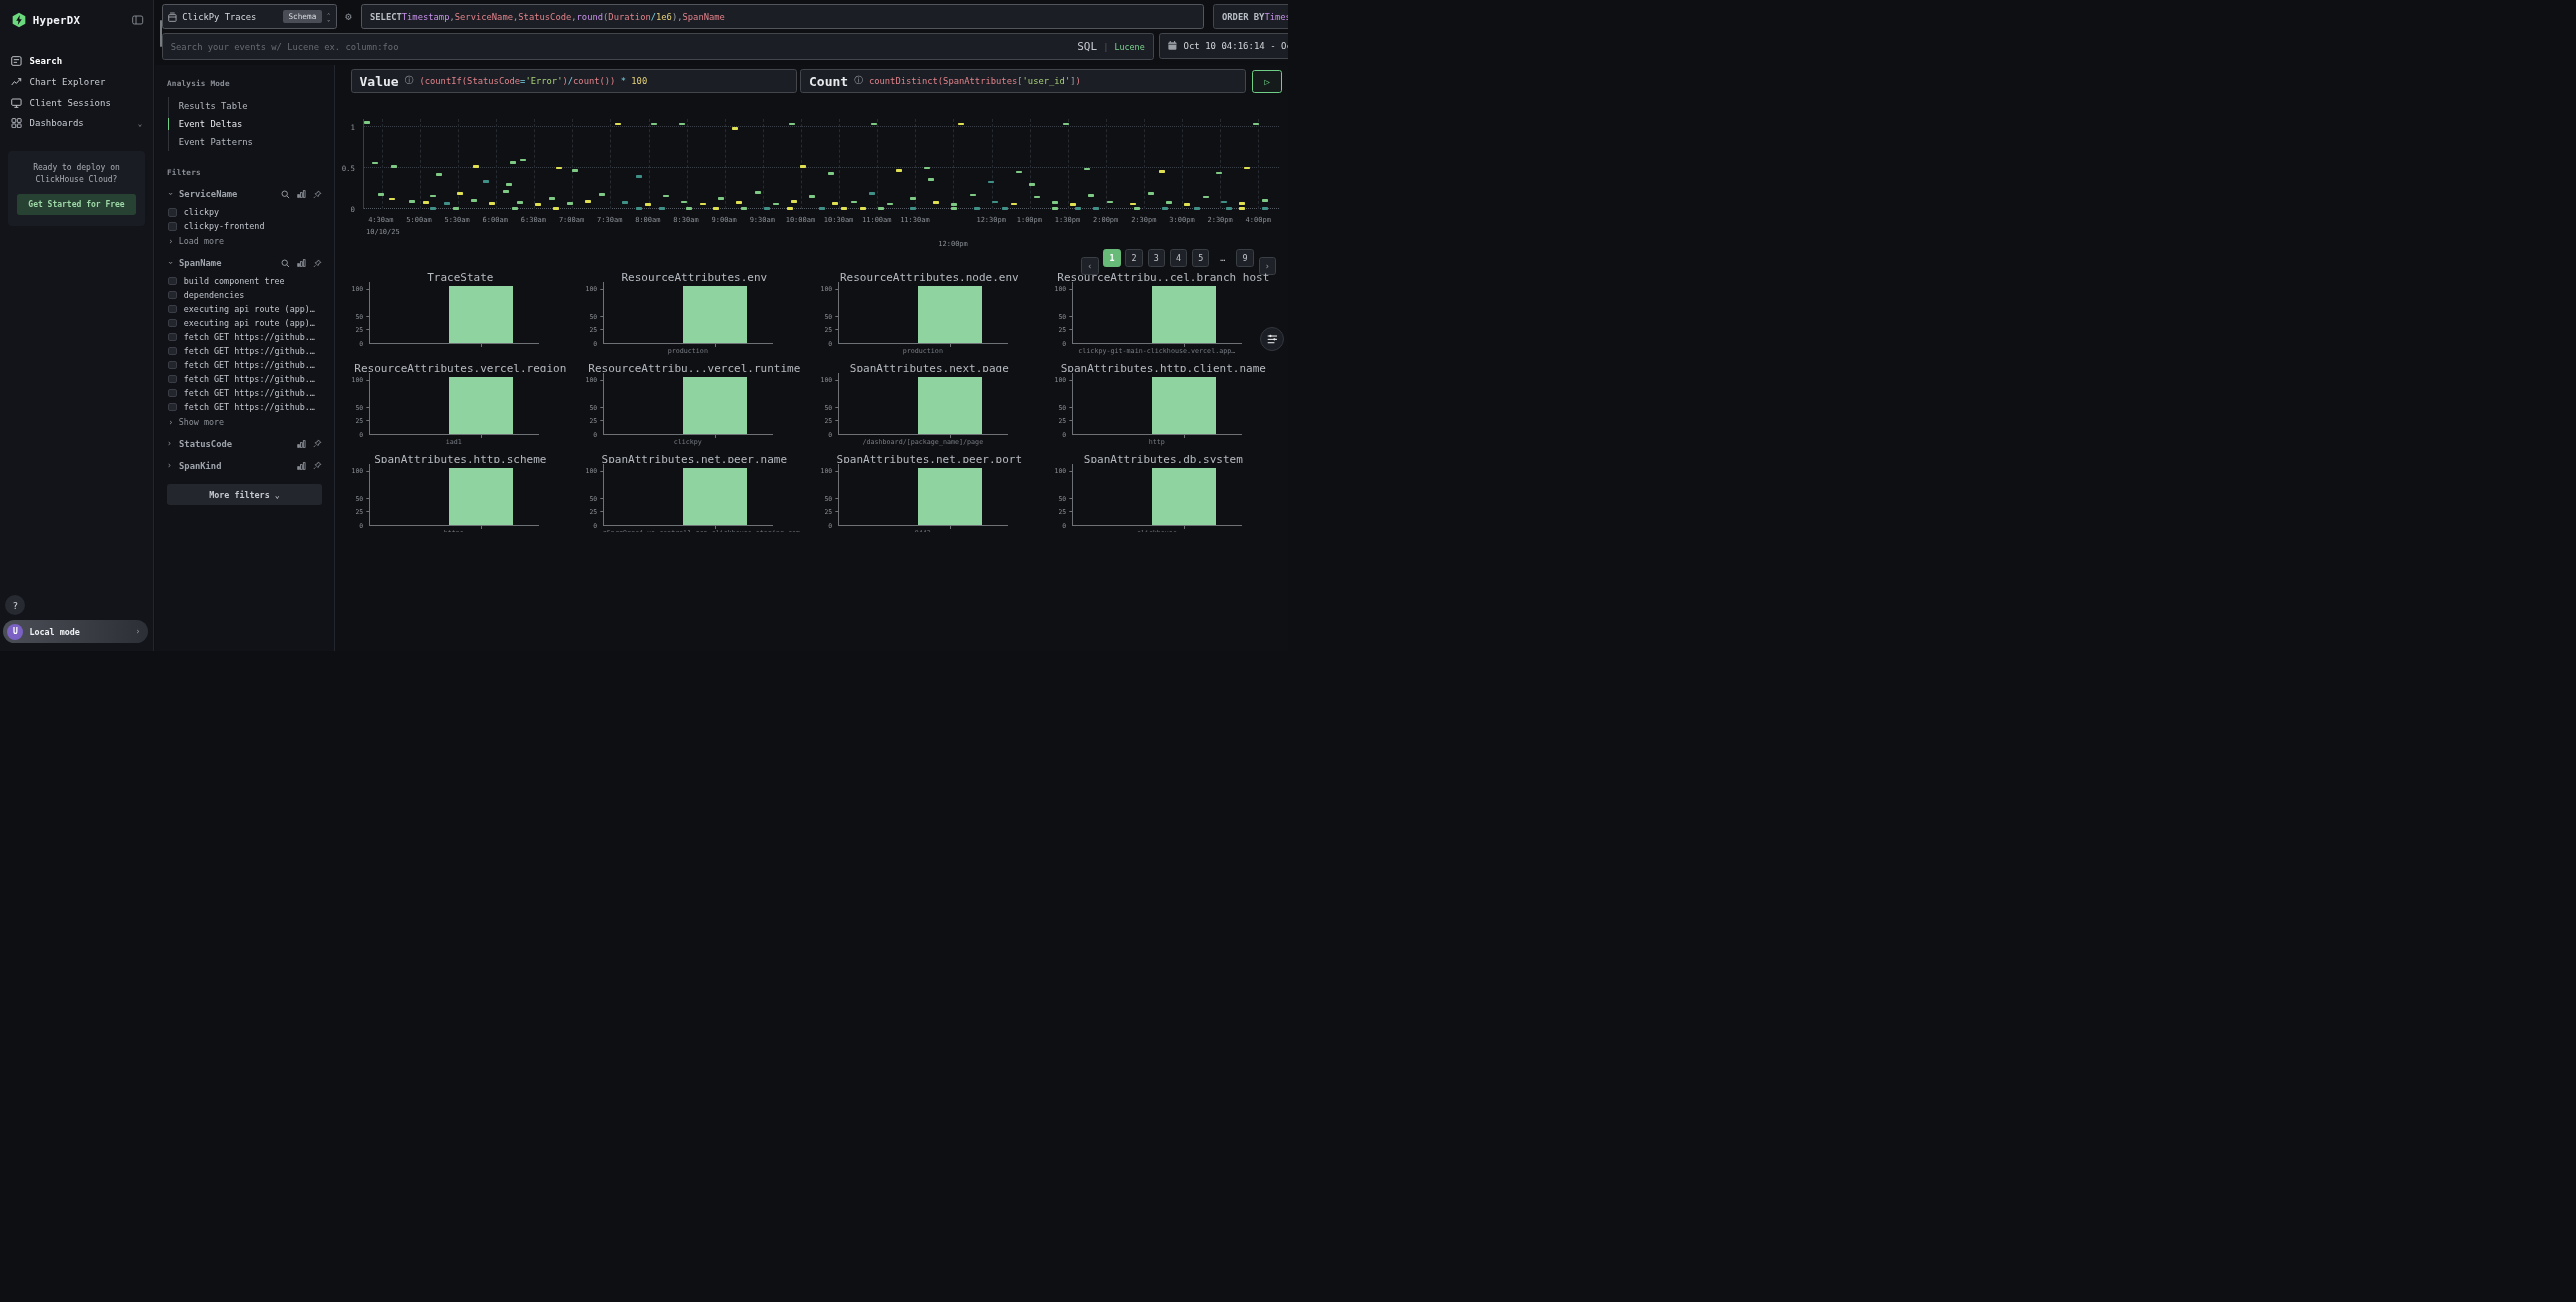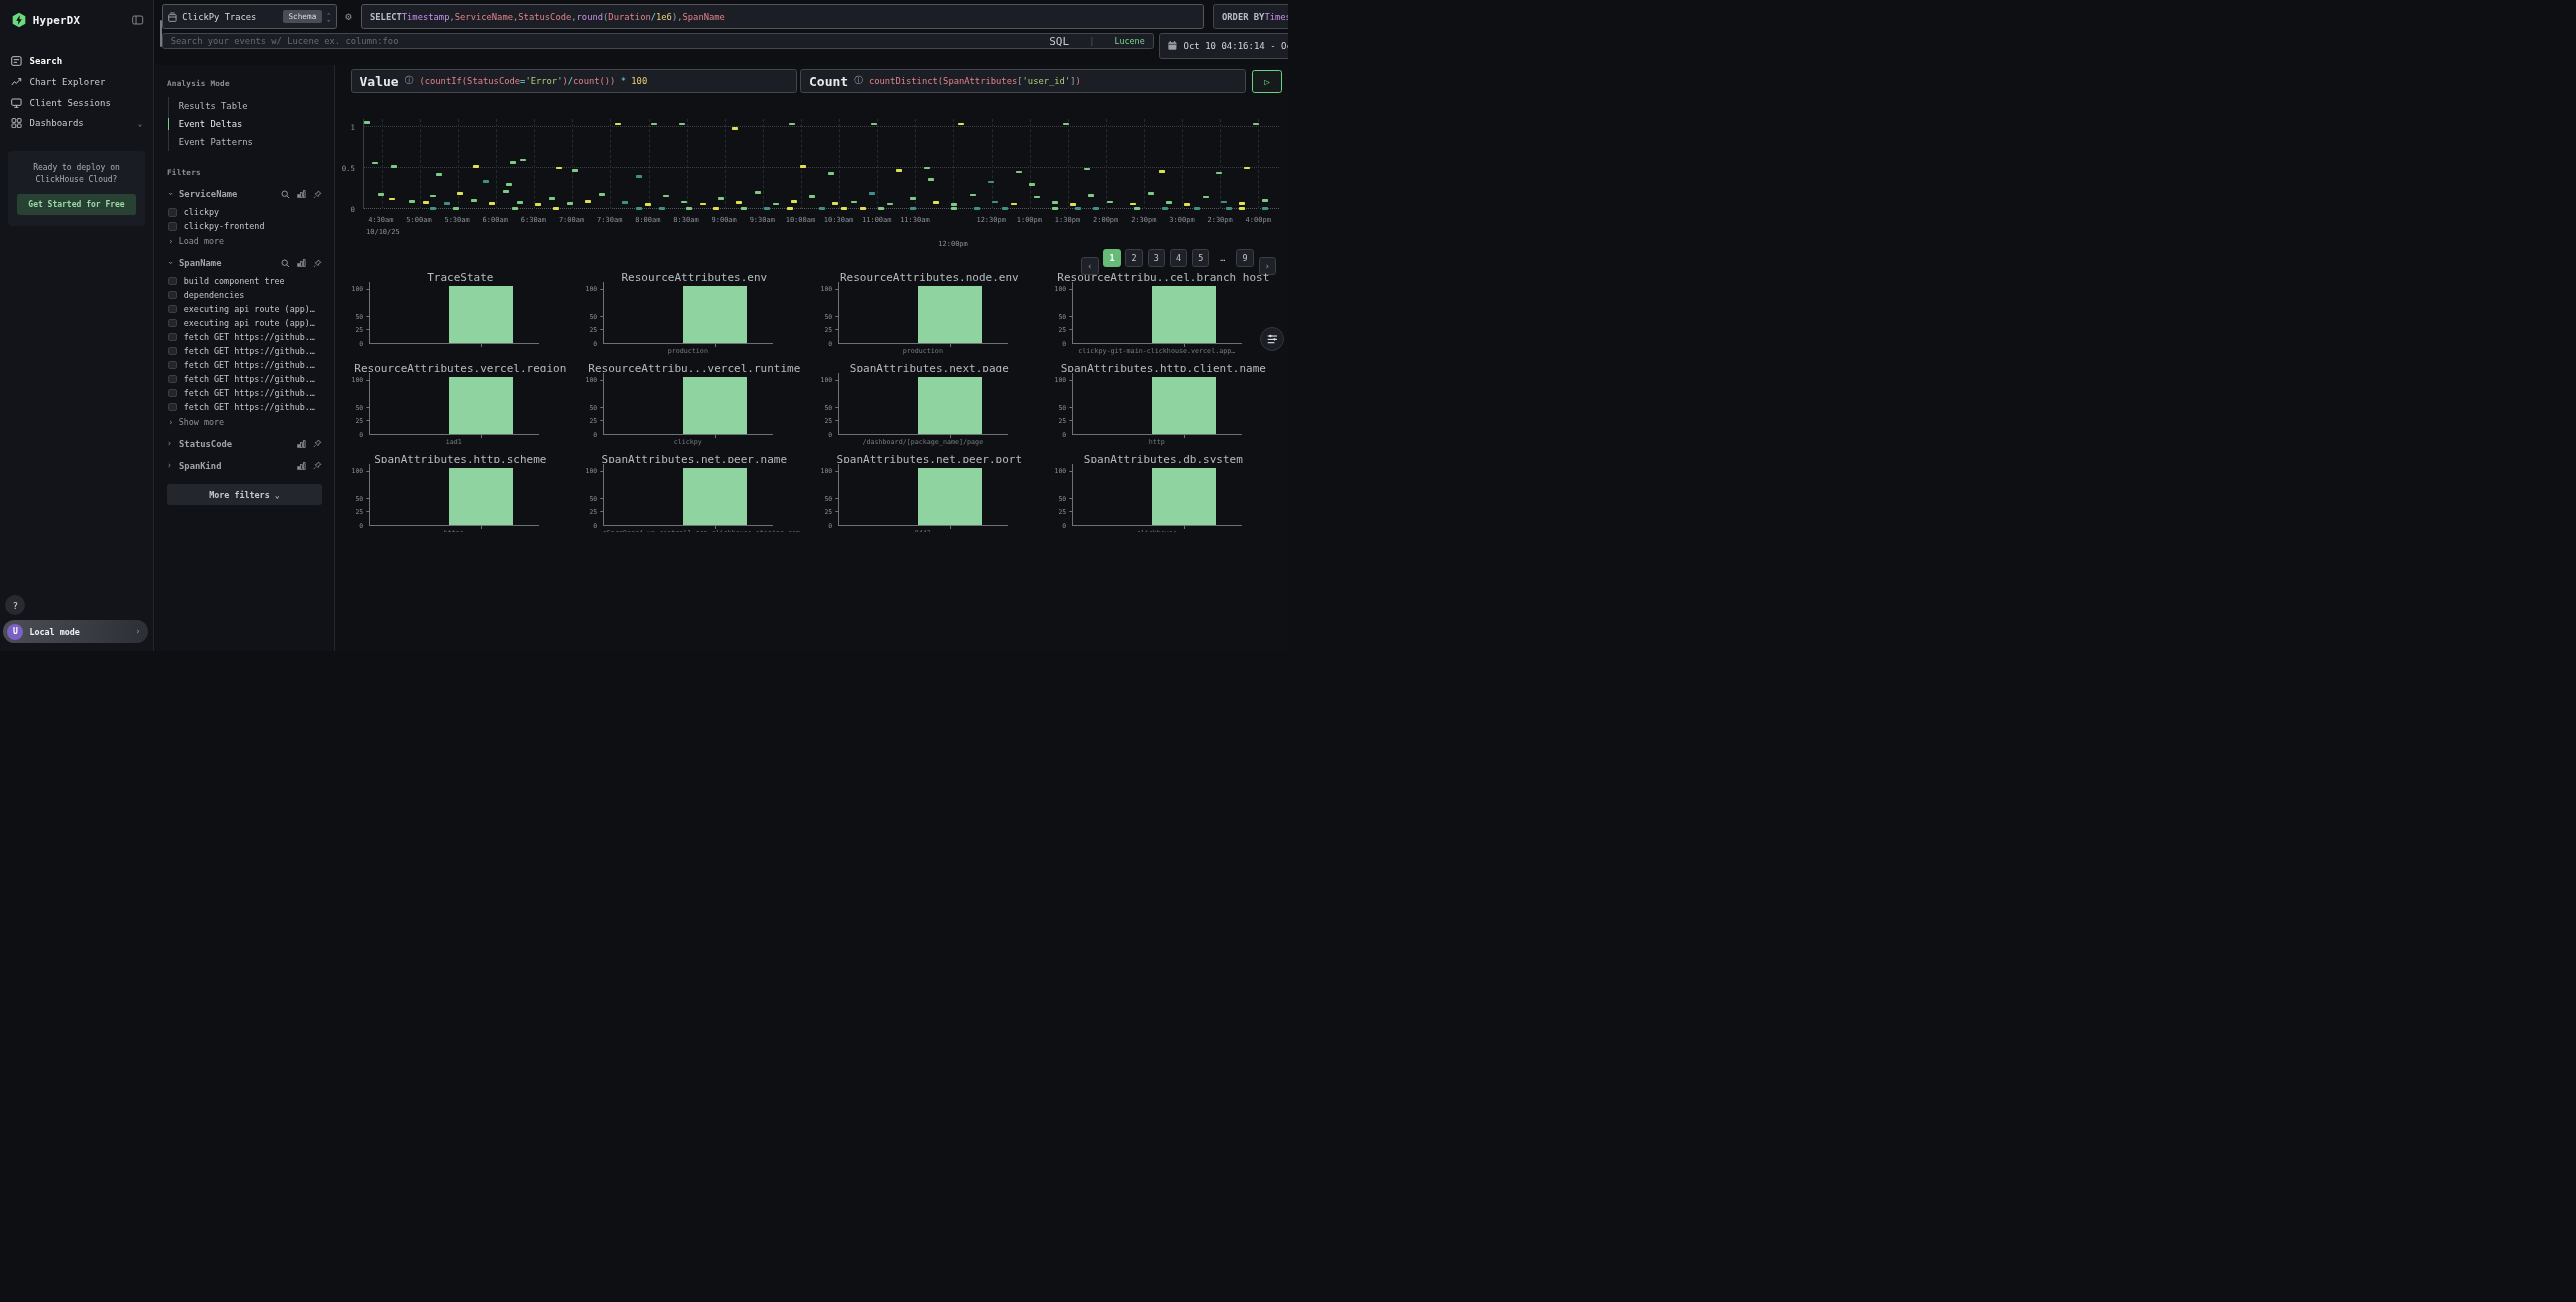--- a/index.html
+++ b/index.html
@@ -33,21 +33,21 @@
   .gear{position:absolute;left:190px;top:10px;color:#8c9096;font-size:10.8px;cursor:pointer}
   .sql-box{left:206px;top:4px;width:843px;height:25px;border-color:#53565d;padding:0 8px;cursor:text}
   .order-box{left:1058px;top:4px;width:224px;height:25px;padding:0 8px;cursor:text}
   .tok-kw{color:#b9bec6;font-weight:bold}
   .tok-purple{color:#c792ea}
   .tok-salmon{color:#e0828a}
   .tok-punc{color:#9aa0a8}
   .tok-cyan{color:#7ad1e2}
   .tok-yellow{color:#e6d27a}
   .tok-string{color:#a8d178}
-  .search-box{left:6.7px;top:33px;width:992px;height:16px;padding:0 8px;gap:20px}
+  .search-box{left:6.7px;top:33px;width:992px;height:27px;padding:0 8px;gap:6px}
   .search-input{flex:1;background:transparent;border:none;outline:none;color:#d0d3d8;font-family:inherit;font-size:8.8px}
   .search-input::placeholder{color:#676b72}
   .mode-sql{color:#c7cad0;font-size:11px;cursor:pointer}
   .mode-sep{color:#55585f}
   .mode-lucene{color:#7dd491;font-size:8.4px;cursor:pointer}
   .date-box{left:1004px;top:33px;width:239px;height:25.6px;padding:0 8px;gap:6.7px;cursor:pointer}
   .date-text{color:#d2d5da;font-size:9px}
   .run-btn{left:1250px;top:33px;width:34px;height:25.6px;justify-content:center;color:#b9bdc3;cursor:pointer;font-size:8.8px}
   .scroll-thumb{position:absolute;left:160px;top:20px;width:2px;height:27px;border-radius:1.3px;background:#8c9096;opacity:.85}
   

